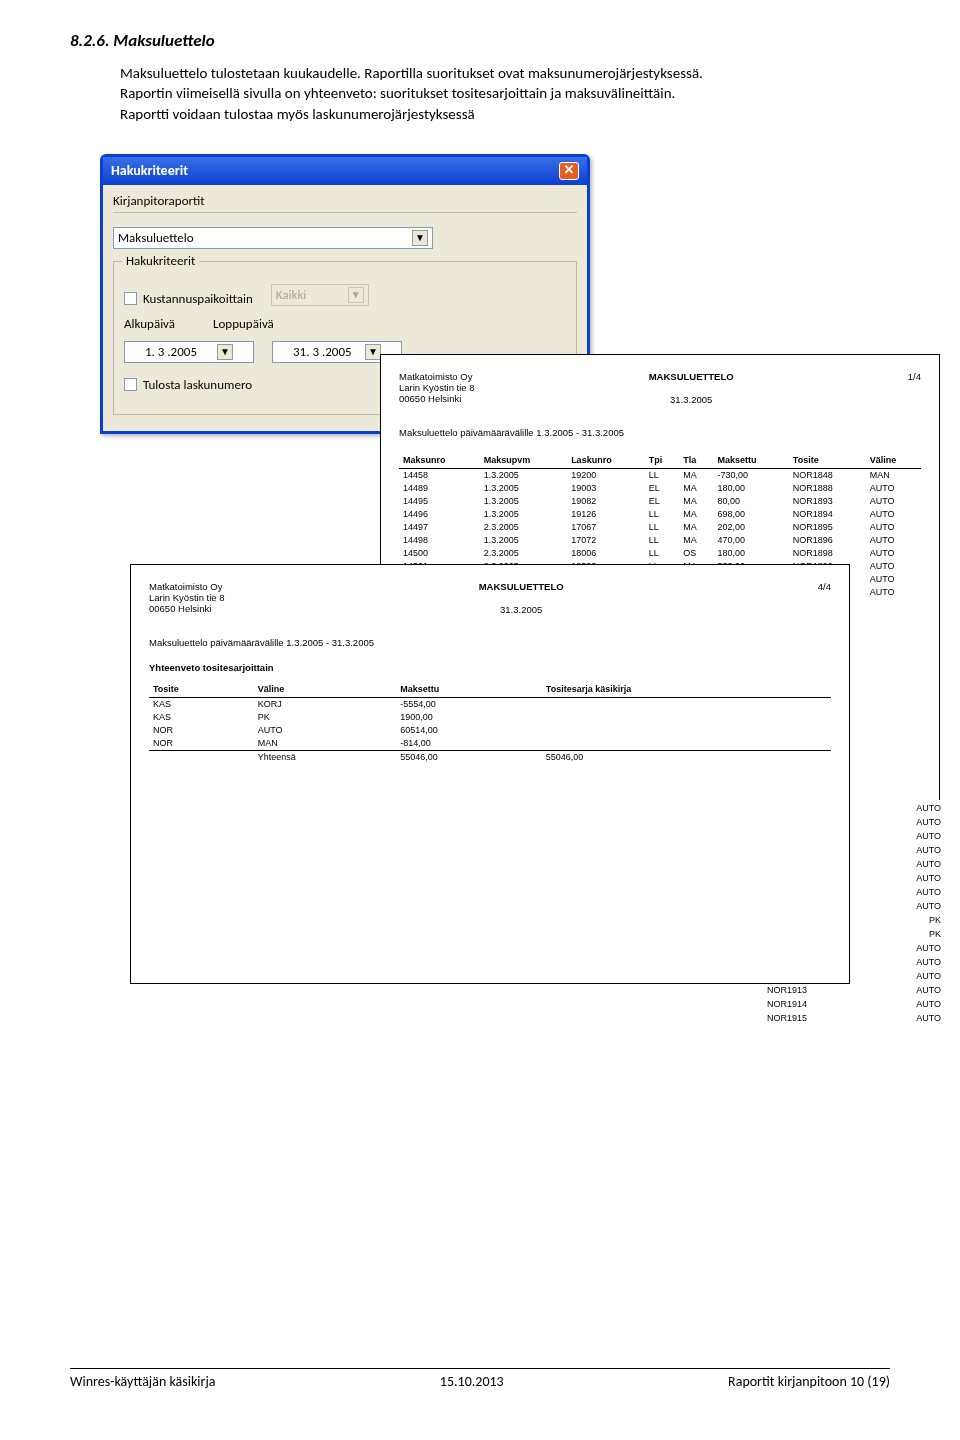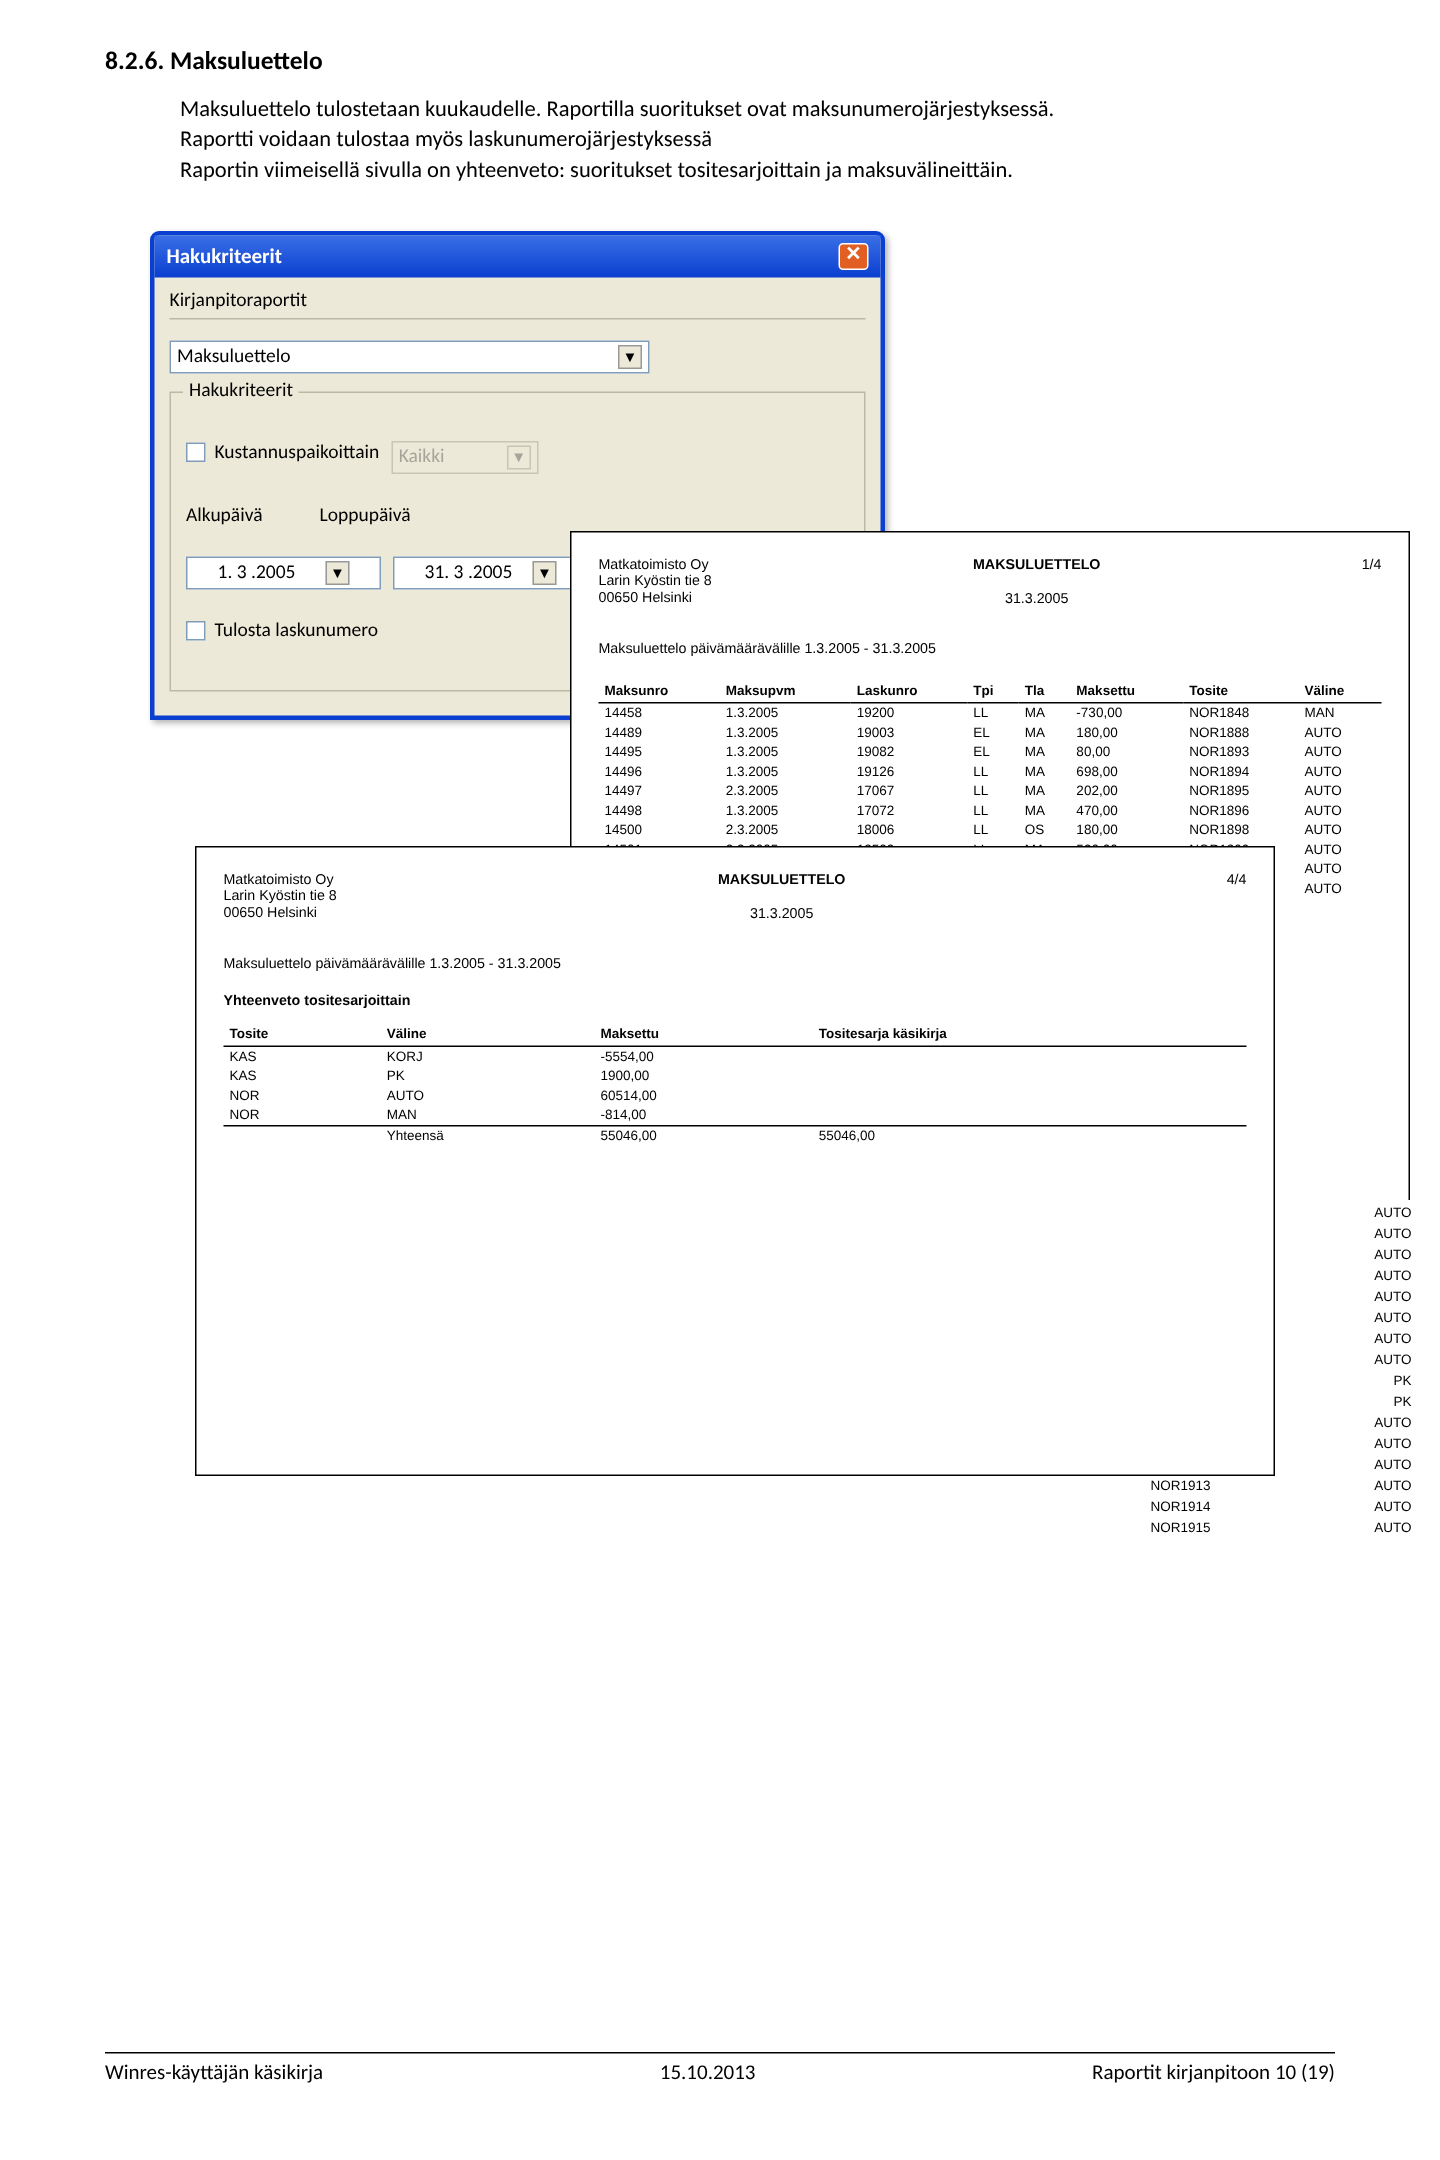--- a/index.html
+++ b/index.html
@@ -11,20 +11,21 @@
     position: relative;
     color: #000;
   }
   .page {
     padding: 30px 70px 50px 70px;
     height: 100%;
     display: flex;
     flex-direction: column;
   }
   h2.section-title {
+    font-style: italic;
     font-weight: bold;
     font-size: 17px;
     margin-bottom: 12px;
   }
   .body-text {
     margin-left: 50px;
     font-size: 15px;
     line-height: 1.35;
     margin-bottom: 30px;
   }
@@ -87,21 +88,21 @@
     padding: 12px 10px 12px;
     position: relative;
   }
   .fieldset .legend {
     position: absolute;
     top: -9px; left: 8px;
     background: #ece9d8;
     padding: 0 4px;
     font-size: 13px;
   }
-  .row { display: flex; align-items: flex-start; gap: 8px; margin: 20px 0; }
+  .row { display: flex; align-items: flex-end; gap: 18px; margin: 10px 0; }
   .chk { display: flex; align-items: center; gap: 6px; }
   .chkbox { width: 13px; height: 13px; border: 1px solid #7f9db9; background: #fff; }
   .labels { display: flex; gap: 38px; margin-top: 10px; }
   .date-combo {
     width: 130px; background: #fff; border: 1px solid #7f9db9;
     display: flex; padding: 2px 20px; font-size: 13px;
   }
   .date-combo .arrow {
     margin-left: auto; width: 16px; height: 16px;
     background: #ece9d8; border: 1px solid #999;
@@ -166,22 +167,22 @@
 </style>
 </head>
 <body>
 
 <div class="page">
   <h2 class="section-title">
     <span>8.2.6.</span> <span>Maksuluettelo</span>
   </h2>
   <div class="body-text">
     <div>Maksuluettelo tulostetaan kuukaudelle. Raportilla suoritukset ovat maksunumerojärjestyksessä.</div>
+    <div>Raportin viimeisellä sivulla on yhteenveto: suoritukset tositesarjoittain ja maksuvälineittäin.</div>
     <div>Raportti voidaan tulostaa myös laskunumerojärjestyksessä</div>
-    <div>Raportin viimeisellä sivulla on yhteenveto: suoritukset tositesarjoittain ja maksuvälineittäin.</div>
   </div>
 
   <div class="canvas-area">
 
     <div class="win">
       <div class="win-title">
         <span>Hakukriteerit</span>
         <span class="close-btn">✕</span>
       </div>
       <div class="win-body">

